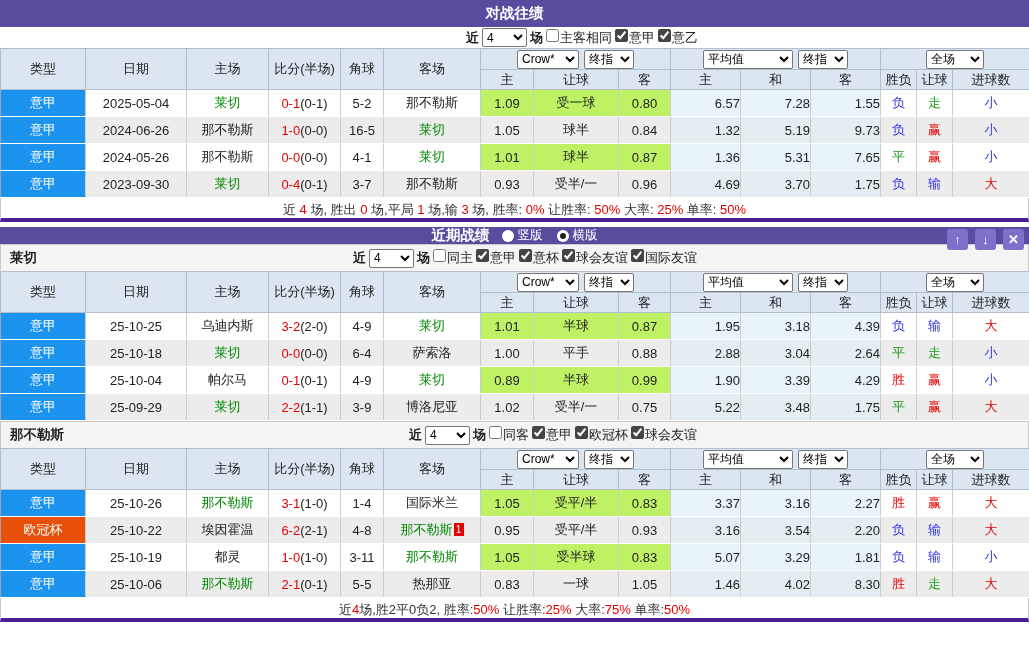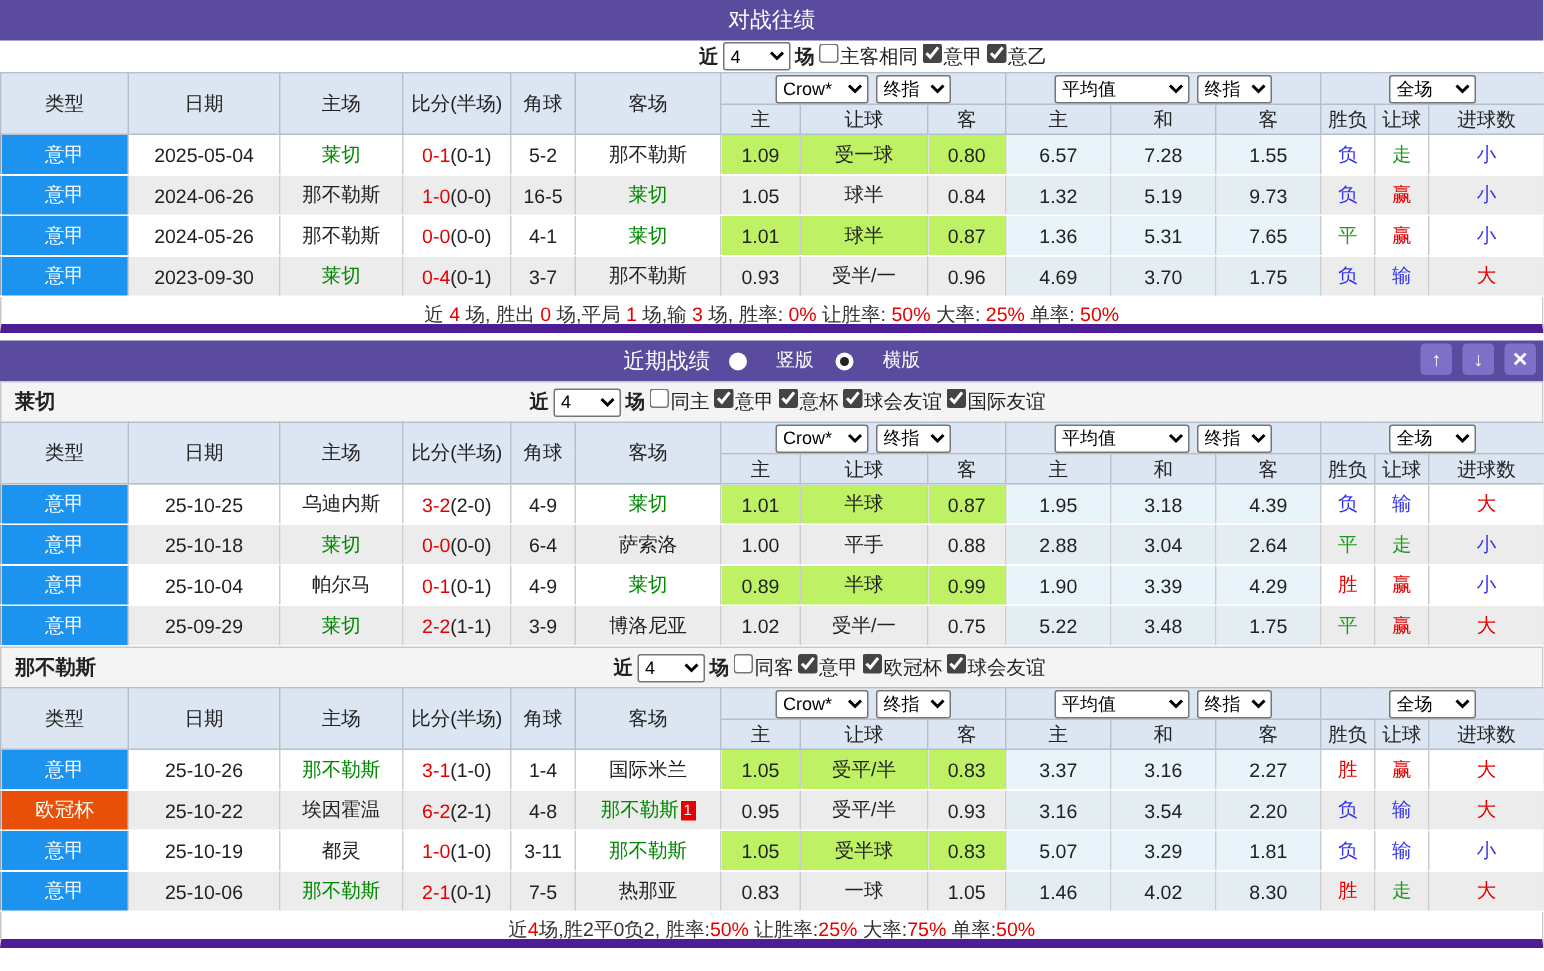--- a/index.html
+++ b/index.html
@@ -1,24 +1,24 @@
 <!DOCTYPE html>
 <html><head>
 <meta charset="utf-8">
 <style>
   * { margin:0; padding:0; box-sizing:border-box; }
   body { font-family:"Liberation Sans","DejaVu Sans",sans-serif; background:#fff; }
   .page { width:1029px; height:647px; margin:0 auto; background:#fff; font-size:13px; color:#222; }
 
   
   .titlebar { height:27px; background:#5b4b9e; color:#fff; display:flex; align-items:center; justify-content:center; position:relative; }
-  .titlebar .title { font-weight:normal; font-size:14.5px; }
-  .titlebar.second { height:27px; margin-top:5px; }
+  .titlebar .title { font-weight:bold; font-size:14.5px; }
+  .titlebar.second { height:17px; margin-top:5px; }
   .viewgroup { display:flex; align-items:center; gap:14px; margin-left:12px; }
-  .radio-opt { display:flex; align-items:center; gap:20px; font-size:12.5px; cursor:pointer; }
+  .radio-opt { display:flex; align-items:center; gap:4px; font-size:12.5px; cursor:pointer; }
   .radio { width:12px; height:12px; border-radius:50%; background:#fff; display:inline-block; position:relative; }
   .radio.sel::after { content:''; position:absolute; left:3px; top:3px; width:6px; height:6px; border-radius:50%; background:#222; }
   .winbtns { position:absolute; right:5px; top:2px; display:flex; gap:7px; }
   .wbtn { width:21px; height:21px; background:#7e6fc8; color:#fff; border:none; border-radius:3px; font-size:13px; font-weight:bold; line-height:21px; text-align:center; cursor:pointer; padding:0; }
 
   
   .filterbar { height:21px; display:flex; align-items:center; justify-content:flex-end; padding-right:331px; gap:3px; background:#fff; font-size:13px; }
   .teamheader { height:27px; display:flex; align-items:center; background:#f4f4f4; border:1px solid #c9c9c9; border-bottom:none; }
   .teamheader .tname { font-weight:bold; padding-left:9px; font-size:13.5px; }
   .teamheader .tfilter { margin-left:auto; display:flex; align-items:center; gap:3px; padding-right:331px; }
@@ -30,31 +30,31 @@
   
   table { border-collapse:collapse; table-layout:fixed; width:1029px; border:1px solid #9aa3ad; }
   thead th { background:#dce6f2; border:1px solid #b4bfcc; font-weight:normal; font-size:13px; height:20px; padding:0; color:#222; }
   thead .grp { height:21px; }
   thead .grp .selwrap { display:flex; justify-content:center; gap:5px; align-items:center; }
   tbody td { height:27px; text-align:center; border-right:1px solid #ccc; border-bottom:1px solid #fff; font-size:13px; background:#fff; overflow:hidden; white-space:nowrap; }
   tbody tr.even td { background:#ececec; }
   tbody td.c-type { color:#fff; }
   tbody td.c-odds { background:#bef264; }
   tbody tr.even td.c-odds { background:#ececec; }
-  tbody td.c-avg { background:#e8f4f9; }
+  tbody td.c-avg { background:#e8f4f9;text-align:right; }
   tbody tr.even td.c-avg { background:#e4edf2; }
   .team-self { color:#008800; }
   .sc-ft { color:#e60000; }
   .sc-half { color:#222; }
   .res-win { color:#e60000; }
   .res-lose { color:#3333ee; }
   .res-draw { color:#1d9a1d; }
   .redcard { display:inline-block; background:#e60000; color:#fff; font-size:10px; width:10px; height:13px; line-height:13px; text-align:center; margin-left:1px; vertical-align:1px; }
 
-  .summary { height:24px; line-height:23px; text-align:center; font-size:13px; color:#333; border:1px solid #c9c9c9; border-top:none; border-bottom:6px solid #4c1d95; background:#fff; }
+  .summary { height:24px; line-height:23px; text-align:center; font-size:13px; color:#333; border:1px solid #c9c9c9; border-top:none; border-bottom:4px solid #4c1d95; background:#fff; }
   .summary .red { color:#e60000; }
 </style>
 </head>
 <body>
 
 <div class="page">
 
   <div class="titlebar">
     <span class="title">对战往绩</span>
   </div>
@@ -516,21 +516,21 @@
               <td class="c-avg">1.81</td>
               <td class="res-lose">负</td>
               <td class="res-lose">输</td>
               <td class="res-lose">小</td>
             </tr>
             <tr class="even">
               <td class="c-type" style="background: rgb(29, 147, 240);">意甲</td>
               <td>25-10-06</td>
               <td class="team-self">那不勒斯</td>
               <td><span class="sc-ft">2-1</span><span class="sc-half">(0-1)</span></td>
-              <td>7-5</td>
+              <td>5-5</td>
               <td>热那亚</td>
               <td class="c-odds">0.83</td>
               <td class="c-odds">一球</td>
               <td class="c-odds">1.05</td>
               <td class="c-avg">1.46</td>
               <td class="c-avg">4.02</td>
               <td class="c-avg">8.30</td>
               <td class="res-win">胜</td>
               <td class="res-draw">走</td>
               <td class="res-win">大</td>

